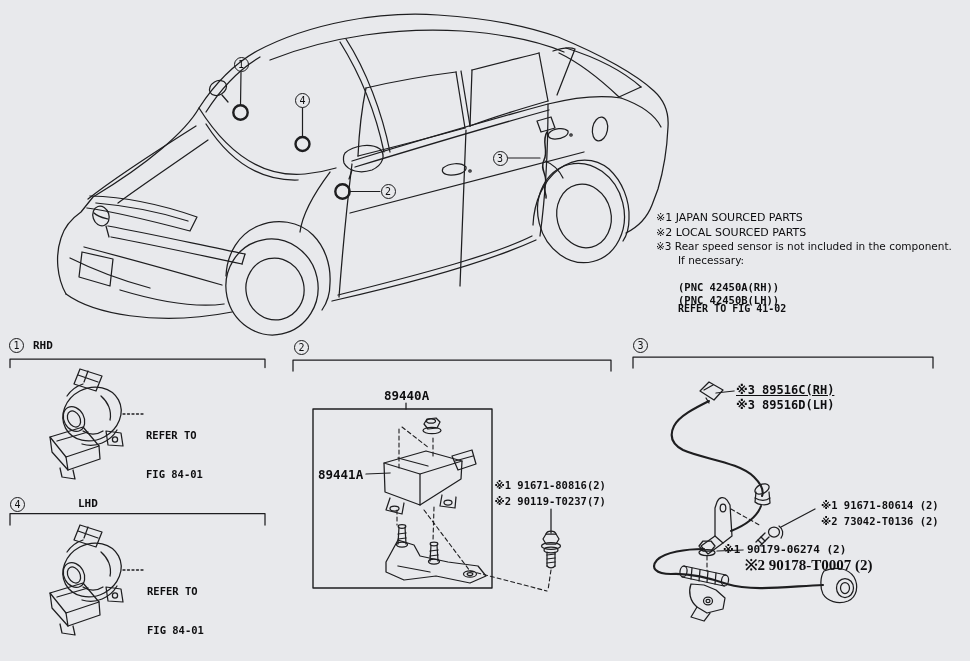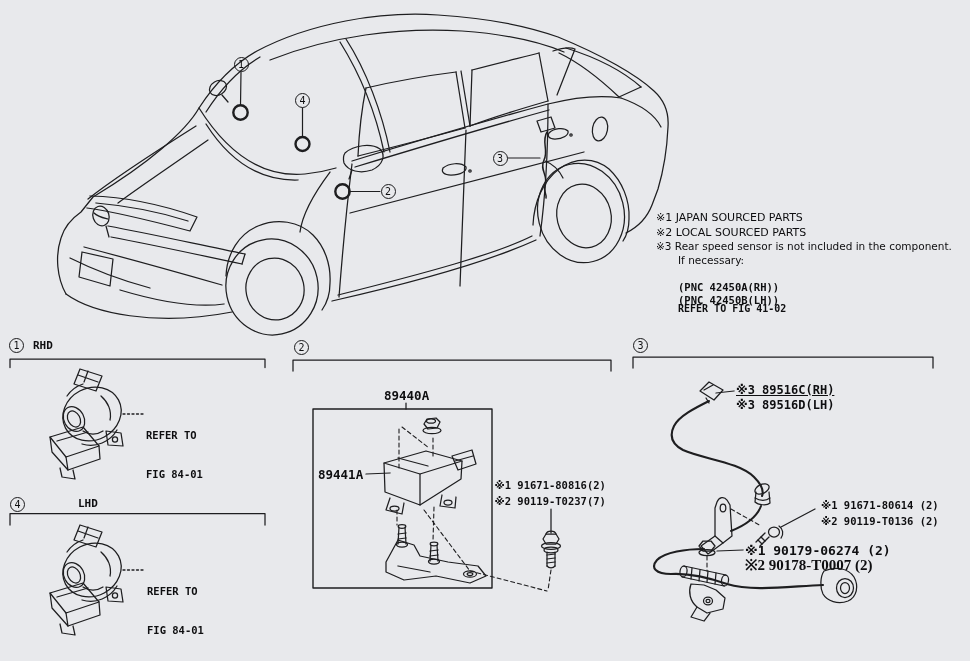--- a/index.html
+++ b/index.html
@@ -336,17 +336,17 @@
 <div class="secnum" style="left:294px;top:339.5px;">2</div>
 <div class="lbl monob" style="left:384px;top:389px;font-size:12.5px;">89440A</div>
 <div class="lbl monob" style="left:318px;top:467.5px;font-size:12.5px;">89441A</div>
 <div class="lbl monob" style="left:494.5px;top:480px;font-size:10.5px;text-align:right;">※1 91671-80816(2)</div>
 <div class="lbl monob" style="left:494.5px;top:495.5px;font-size:10.5px;">※2 90119-T0237(7)</div>
 
 <div class="secnum" style="left:633px;top:337.5px;">3</div>
 <div class="lbl monob" style="left:736px;top:384px;font-size:12px;text-decoration:underline;">※3 89516C(RH)</div>
 <div class="lbl monob" style="left:736px;top:398.5px;font-size:12px;">※3 89516D(LH)</div>
 <div class="lbl monob" style="left:821px;top:500px;font-size:10.5px;">※1 91671-80614 (2)</div>
-<div class="lbl monob" style="left:821px;top:516px;font-size:10.5px;">※2 90119-T0136 (2)</div>
-<div class="lbl monob" style="left:745px;top:543.5px;font-size:13px;">※1 90179-06274 (2)</div>
+<div class="lbl monob" style="left:821px;top:516px;font-size:10.5px;">※2 73042-T0136 (2)</div>
+<div class="lbl monob" style="left:723px;top:543.5px;font-size:11px;">※1 90179-06274 (2)</div>
 <div class="lbl monob" style="left:745px;top:557.5px;font-size:15px;font-family:Liberation Serif, serif;">※2 90178-T0007 (2)</div>
 
 </div>
 
 </body></html>

